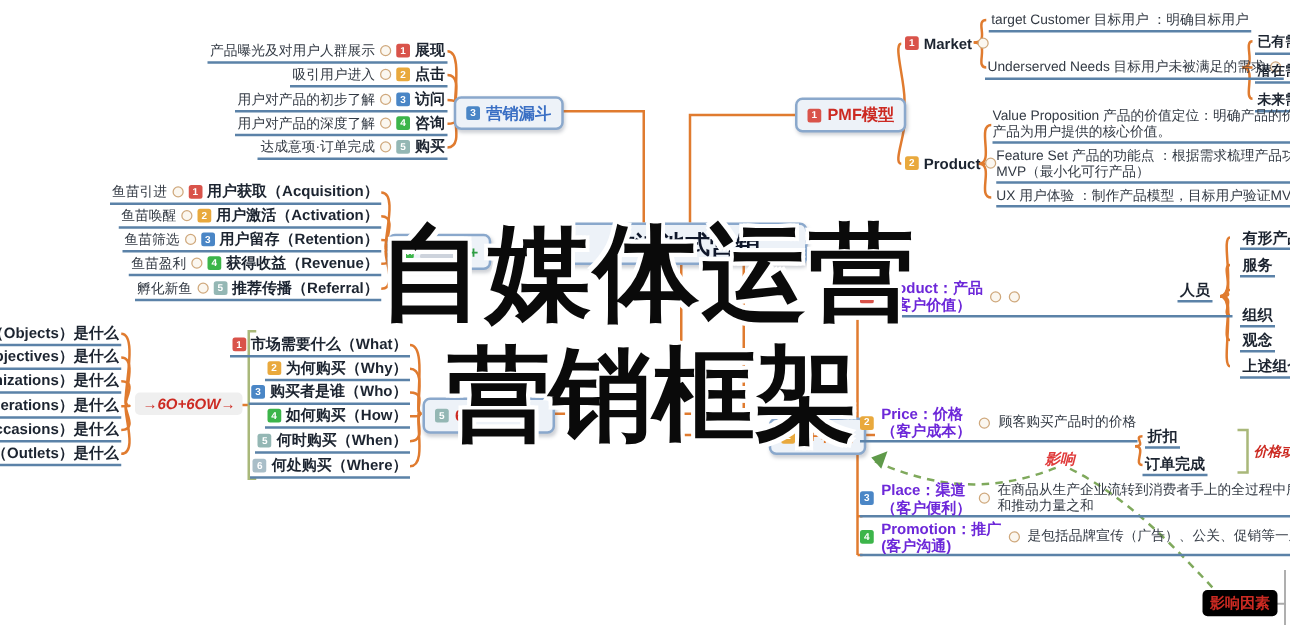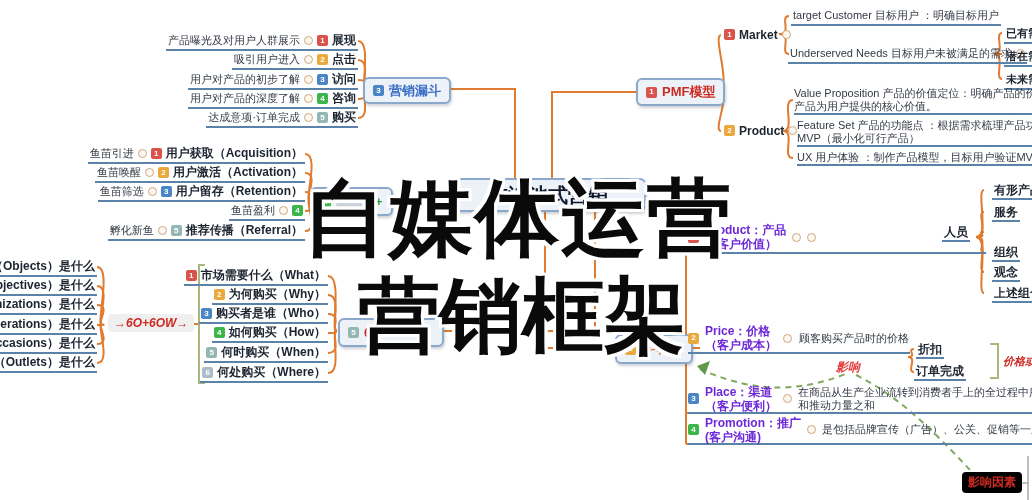--- a/index.html
+++ b/index.html
@@ -180,20 +180,21 @@
   <div class="row" style="right:727px;top:184px;">
     <span class="desc">鱼苗筛选</span>
     <span class="circ"></span>
     <span class="mk c3">3</span>
     <span>用户留存（Retention）</span>
   </div>
   <div class="row" style="right:727px;top:203px;">
     <span class="desc">鱼苗盈利</span>
     <span class="circ"></span>
     <span class="mk c4">4</span>
+    <span>获得收益（Revenue）</span>
   </div>
   <div class="row" style="right:727px;top:223px;">
     <span class="desc">孵化新鱼</span>
     <span class="circ"></span>
     <span class="mk c5">5</span>
     <span>推荐传播（Referral）</span>
   </div>
 
   <div class="row" style="right:935px;top:259px;">
     <span>产品（Objects）是什么</span>

